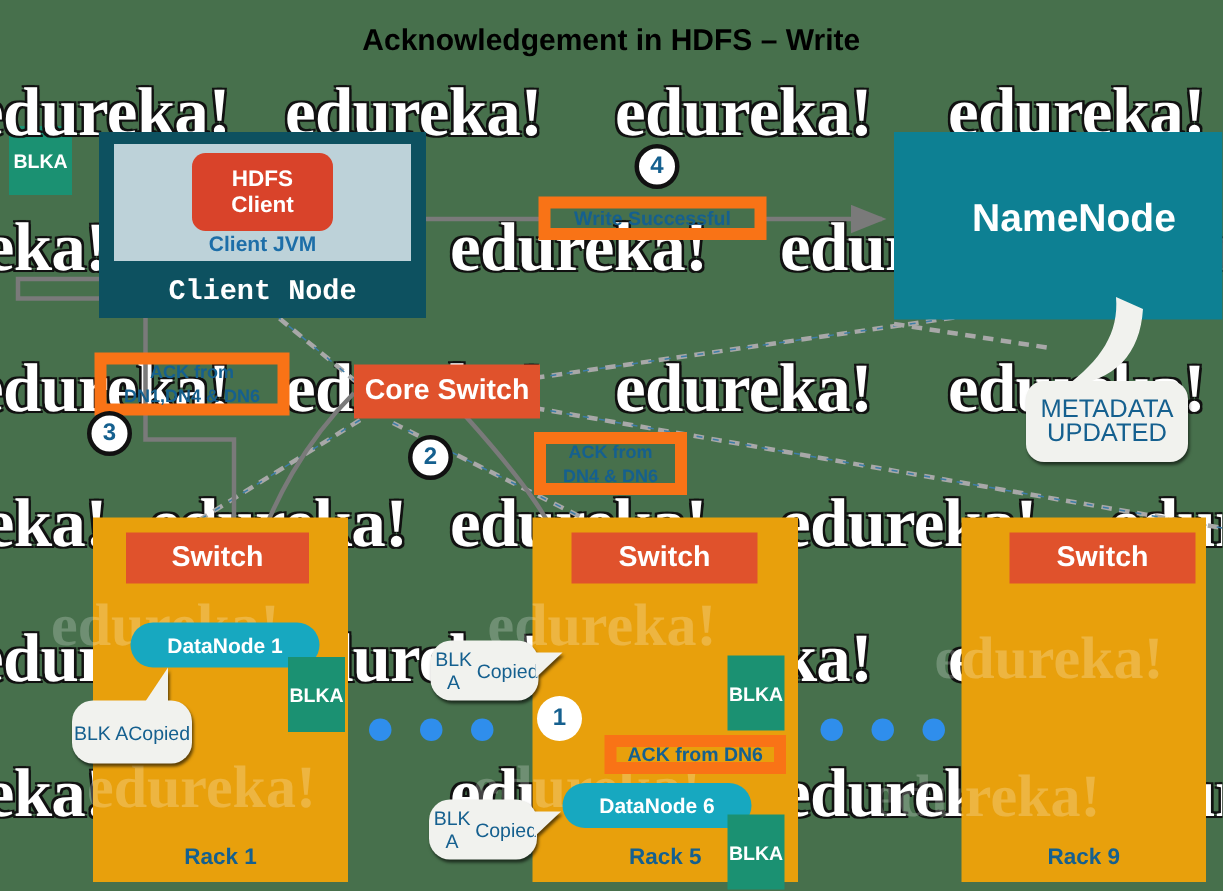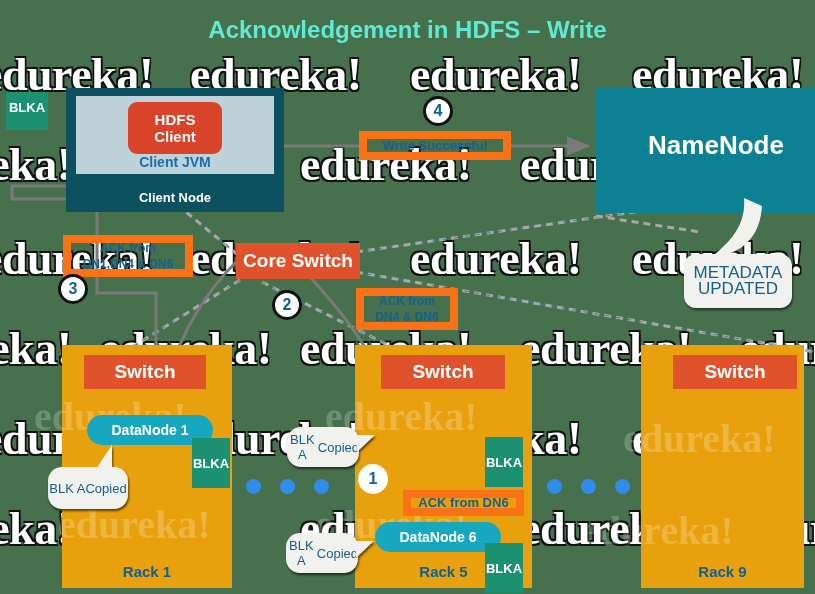--- a/index.html
+++ b/index.html
@@ -82,22 +82,23 @@
     flex-direction: column;
     align-items: center;
     justify-content: center;
   }
   .client-node-label {
     position: absolute;
     left: 0; right: 0;
     bottom: 7px;
     text-align: center;
     font-weight: 700;
-    font-size: 13px;
-    color: #fff;
+    font-size: 19px;
+    color: #fff;
+    font-family: Liberation Mono, monospace;
   }
 
   .namenode {
     background: #0d8093;
     color: #fff;
   }
   .namenode-label {
     position: absolute;
     left: 0; right: 0;
     top: 42px;
@@ -250,23 +251,23 @@
   }
 
   .dots { position: absolute; z-index: 22; display: flex; gap: 19px; }
   .dot { width: 15px; height: 15px; border-radius: 50%; background: #2f8eec; }
 
   .title {
     position: absolute;
     left: 0; right: 0;
     top: 16px;
     text-align: center;
-    color: #5eead4;
-    font-weight: 700;
-    font-size: 24px;
+    color: #000000;
+    font-weight: 700;
+    font-size: 20px;
     z-index: 50;
   }
 
   svg.lines {
     position: absolute;
     inset: 0;
     width: 815px;
     height: 594px;
     z-index: 15;
     pointer-events: none;

